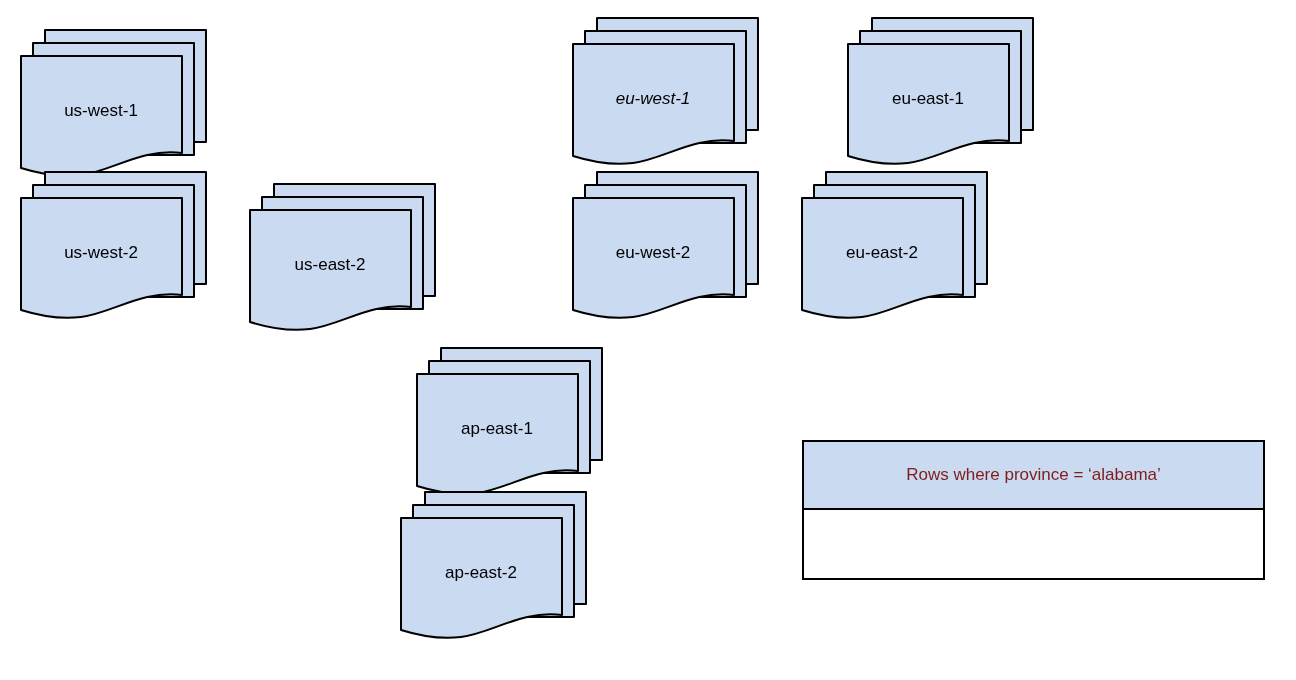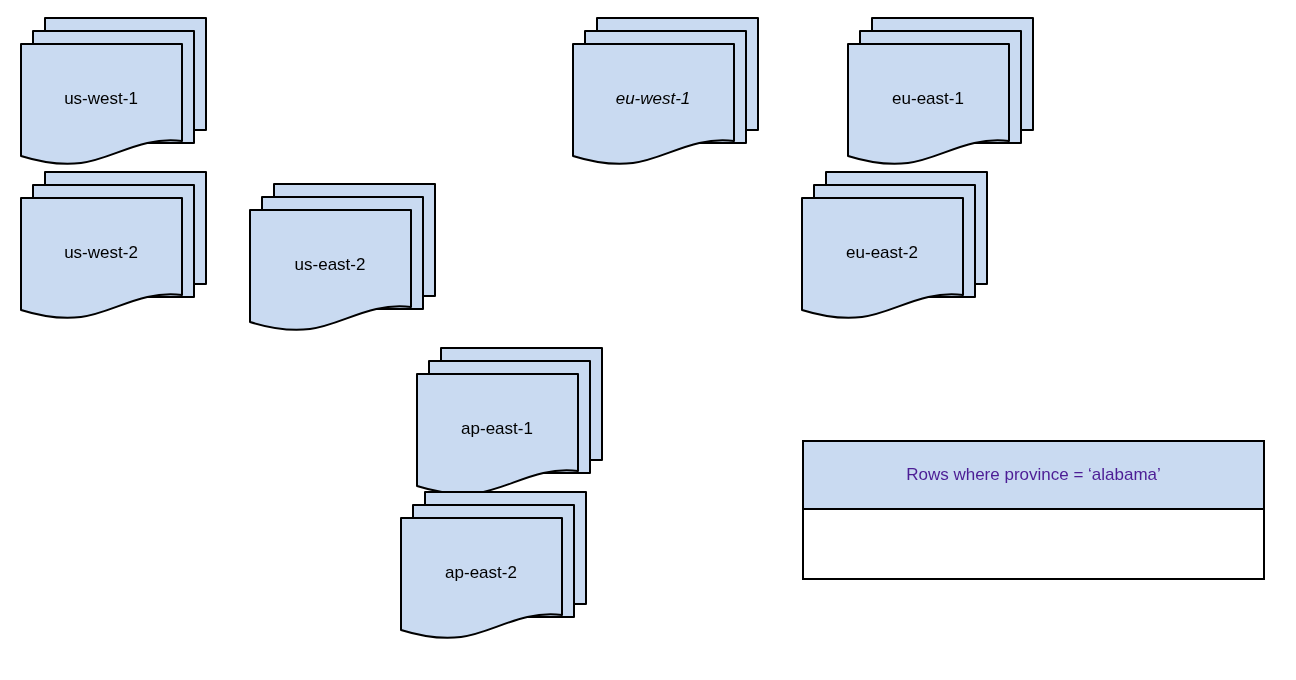--- a/index.html
+++ b/index.html
@@ -54,36 +54,36 @@
     border: 2px solid #000000;
     box-sizing: border-box;
   }
   .legend-row {
     height: 50%;
     box-sizing: border-box;
     display: flex;
     align-items: center;
     justify-content: center;
     font-size: 17px;
-    color: #4c1d95;
+    color: #7f1d1d;
     white-space: nowrap;
   }
   .legend-row.blue {
     background: #c9daf1;
     border-bottom: 2px solid #000000;
   }
   .legend-row.orange {
     background: #ef9322;
   }
 </style>
 </head>
 <body>
 
 <div id="canvas">
-  <div class="stack" style="left: 21px; top: 18px;">
+  <div class="stack" style="left: 21px; top: 30px;">
     <svg viewBox="0 0 210 160" xmlns="http://www.w3.org/2000/svg">
 
       <path class="doc-shape sheet-back" d="M 24 0 L 185 0 L 185 112 L 24 112 Z" fill="#c9daf1" stroke="#000000"></path>
 
       <path class="doc-shape sheet-mid" d="M 12 13 L 173 13 L 173 125 L 12 125 Z" fill="#c9daf1" stroke="#000000"></path>
 
       <path class="doc-shape sheet-front" d="M 0 26 L 161 26 L 161 123
                C 120 118, 92 141, 60 145
                C 36 148, 16 143, 0 138 Z" fill="#c9daf1" stroke="#000000"></path>
       <text class="stack-label" x="80" y="82">us-west-1</text>
@@ -140,20 +140,33 @@
 
       <path class="doc-shape sheet-mid" d="M 12 13 L 173 13 L 173 125 L 12 125 Z" fill="#c9daf1" stroke="#000000"></path>
 
       <path class="doc-shape sheet-front" d="M 0 26 L 161 26 L 161 123
                C 120 118, 92 141, 60 145
                C 36 148, 16 143, 0 138 Z" fill="#c9daf1" stroke="#000000"></path>
       <text class="stack-label" x="80" y="82">us-east-2</text>
     </svg>
   </div>
 
+  <div class="stack" style="left: 573px; top: 172px;">
+    <svg viewBox="0 0 210 160" xmlns="http://www.w3.org/2000/svg">
+
+      <path class="doc-shape sheet-back" d="M 24 0 L 185 0 L 185 112 L 24 112 Z" fill="#c9daf1" stroke="#000000"></path>
+
+      <path class="doc-shape sheet-mid" d="M 12 13 L 173 13 L 173 125 L 12 125 Z" fill="#c9daf1" stroke="#000000"></path>
+
+      <path class="doc-shape sheet-front" d="M 0 26 L 161 26 L 161 123
+               C 120 118, 92 141, 60 145
+               C 36 148, 16 143, 0 138 Z" fill="#c9daf1" stroke="#000000"></path>
+      <text class="stack-label" x="80" y="82">eu-west-2</text>
+    </svg>
+  </div>
 
   <div class="stack" style="left: 802px; top: 172px; text-align: right;">
     <svg viewBox="0 0 210 160" xmlns="http://www.w3.org/2000/svg">
 
       <path class="doc-shape sheet-back" d="M 24 0 L 185 0 L 185 112 L 24 112 Z" fill="#c9daf1" stroke="#000000"></path>
 
       <path class="doc-shape sheet-mid" d="M 12 13 L 173 13 L 173 125 L 12 125 Z" fill="#c9daf1" stroke="#000000"></path>
 
       <path class="doc-shape sheet-front" d="M 0 26 L 161 26 L 161 123
                C 120 118, 92 141, 60 145

